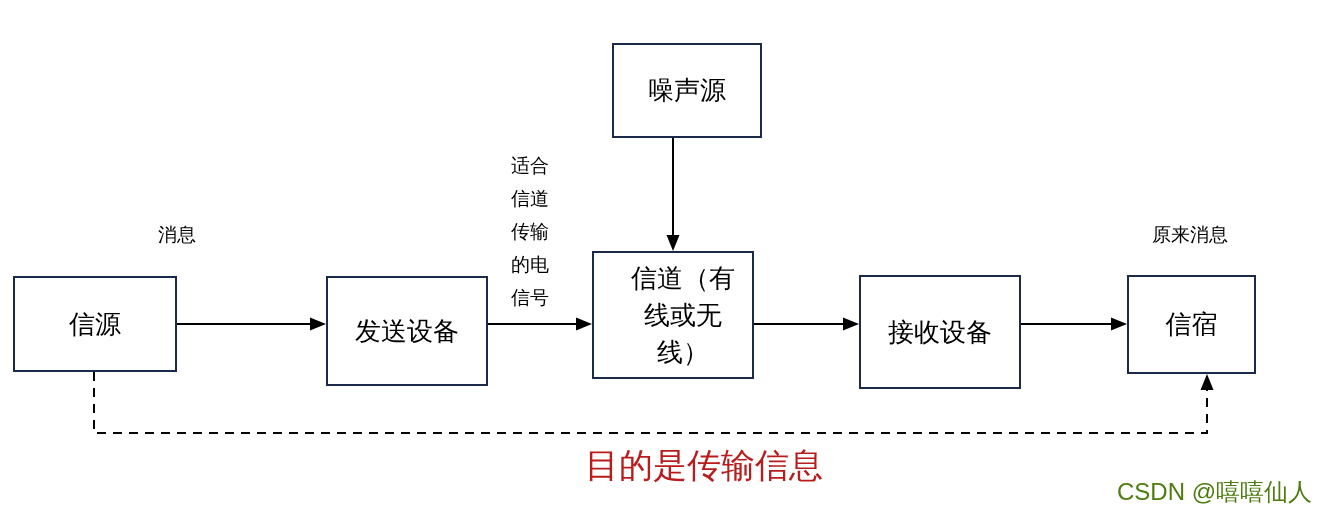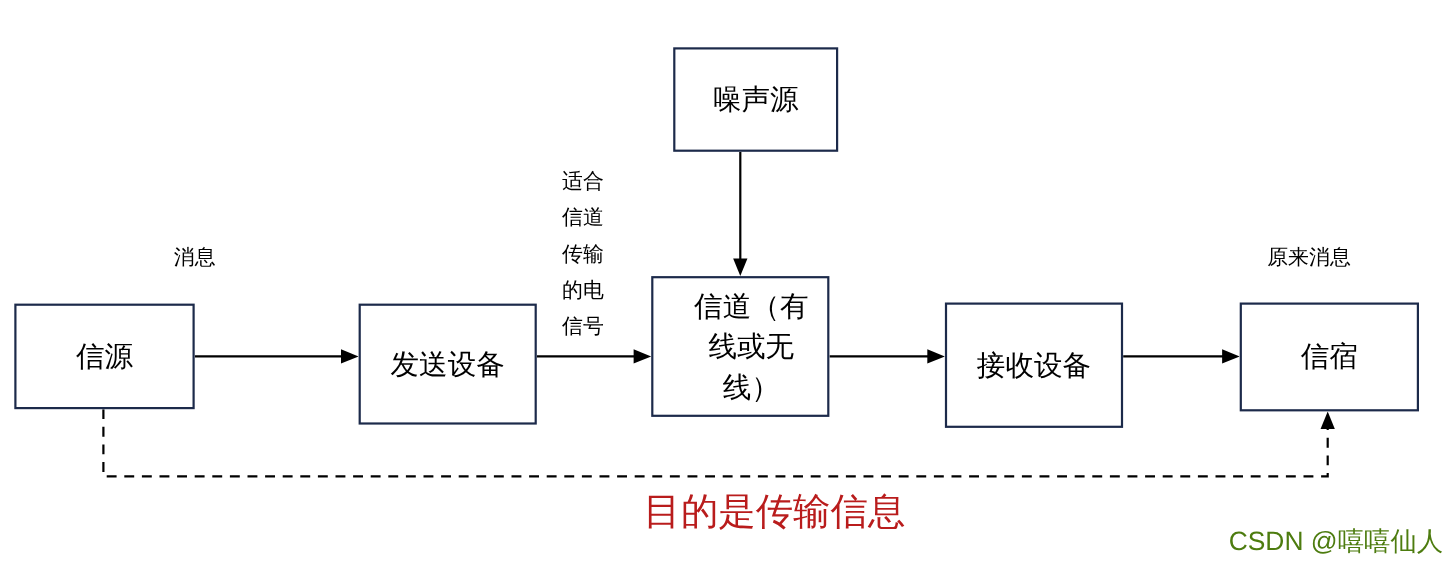--- a/index.html
+++ b/index.html
@@ -26,21 +26,21 @@
     justify-content: center;
     font-size: 26px;
     color: #000000;
     text-align: center;
   }
   #node-source      { left: 13px;   top: 276px; width: 164px; height: 96px; }
   #node-transmitter { left: 326px;  top: 276px; width: 162px; height: 110px; }
   #node-noise       { left: 612px;  top: 43px;  width: 150px; height: 95px; }
   #node-channel     { left: 592px;  top: 251px; width: 162px; height: 128px; padding-left: 20px; }
   #node-receiver    { left: 859px;  top: 275px; width: 162px; height: 114px; }
-  #node-destination { left: 1127px; top: 275px; width: 163px; height: 99px; }
+  #node-destination { left: 1127px; top: 275px; width: 129px; height: 99px; }
   .channel-text {
     display: inline-block;
     width: 112px;
     text-align: center;
     line-height: 37px;
   }
   .lbl {
     position: absolute;
     font-size: 19px;
     color: #000000;

